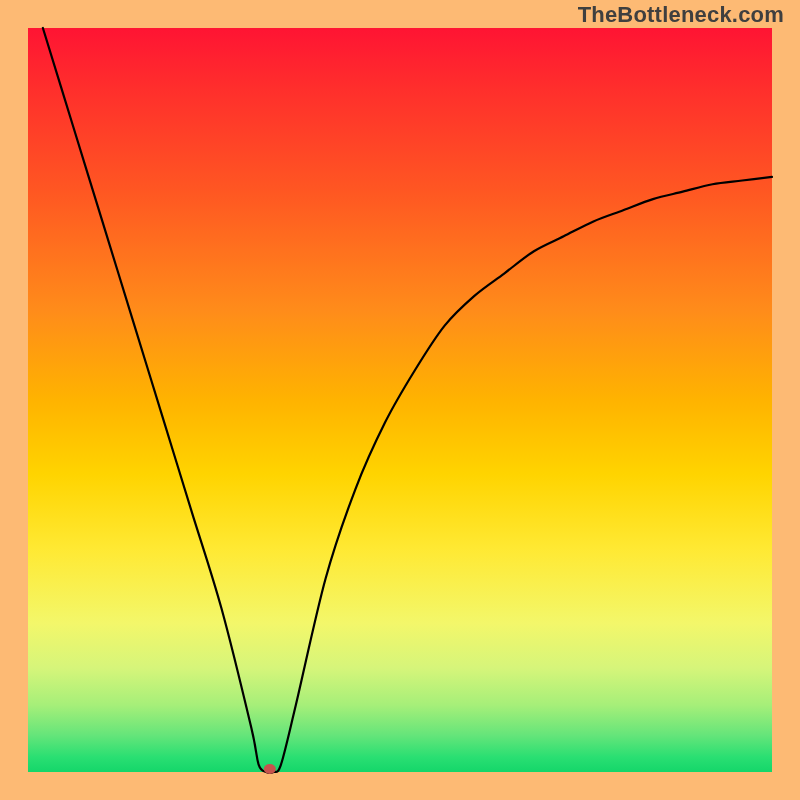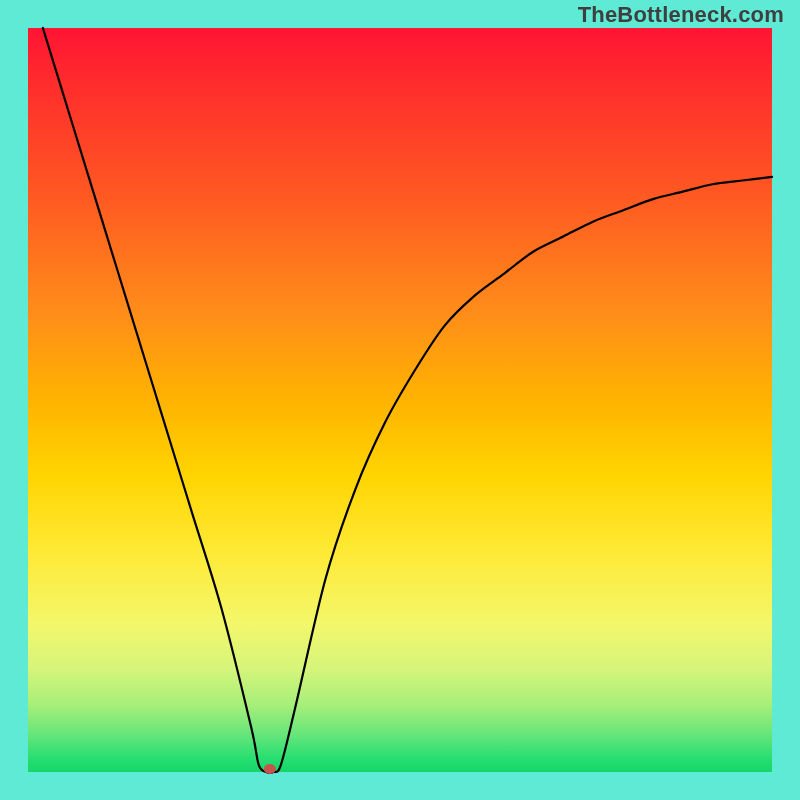--- a/index.html
+++ b/index.html
@@ -8,21 +8,21 @@
     width: 800px;
     height: 800px;
     background: #000;
     font-family: Arial, Helvetica, sans-serif;
     overflow: hidden;
   }
   .frame {
     position: relative;
     width: 800px;
     height: 800px;
-    background: #5eead4;
+    background: #fdba74;
   }
   .watermark {
     position: absolute;
     top: 2px;
     right: 16px;
     color: #3f3f3f;
     font-size: 22px;
     font-weight: 600;
     letter-spacing: 0.2px;
     user-select: none;

